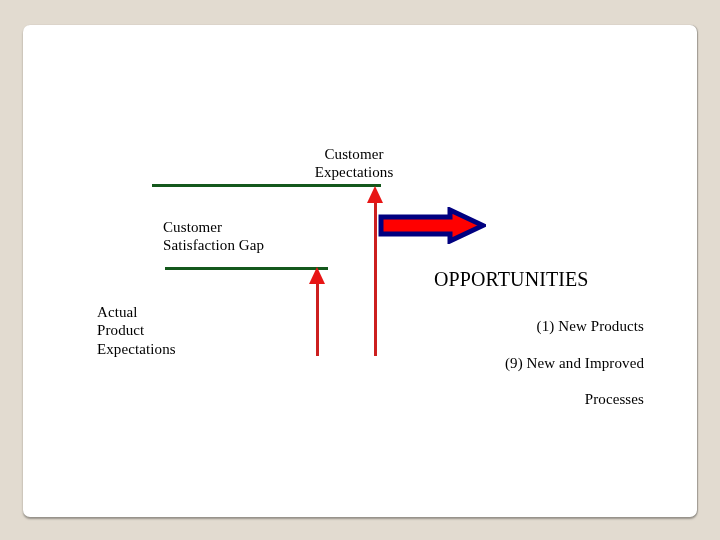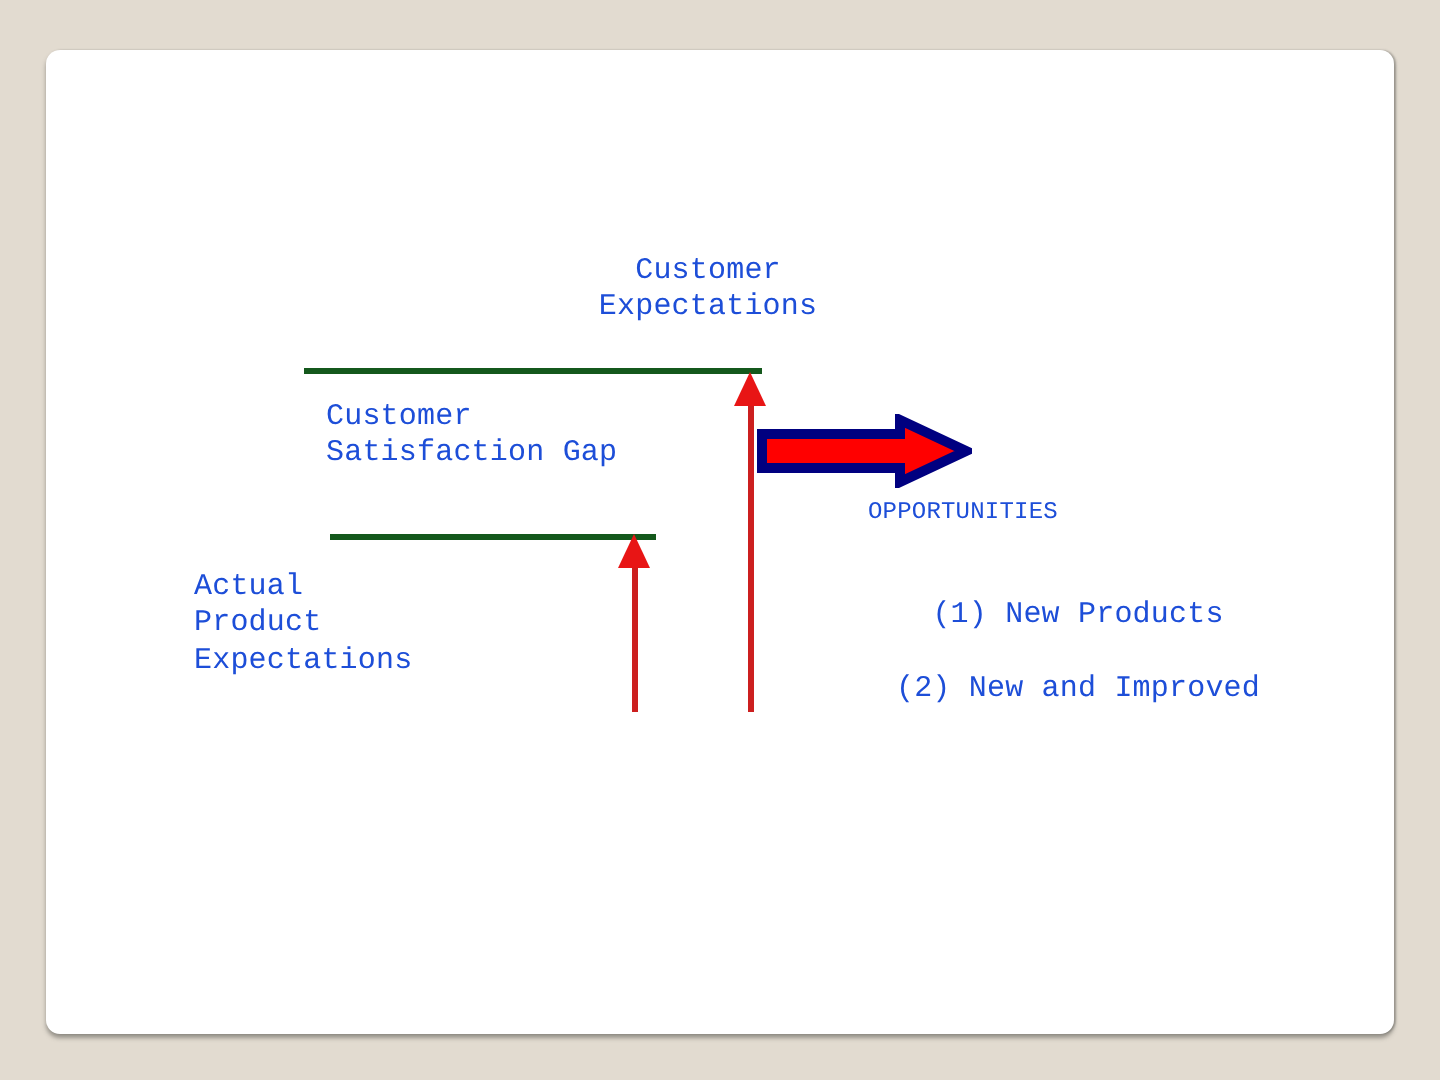--- a/index.html
+++ b/index.html
@@ -22,25 +22,26 @@
     height: 492px;
     background: #ffffff;
     border-radius: 7px;
     box-shadow: 0 2px 2px rgba(90, 88, 82, 0.55),
                 1px 0 1px rgba(120, 118, 112, 0.5);
     overflow: hidden;
   }
 
   .diagram-text {
     position: absolute;
-    color: #1d4ed8;
-    font-family: Liberation Mono, monospace;
+    color: #000000;
+    font-family: Liberation Serif, serif;
     line-height: 1.22;
     white-space: pre-line;
     letter-spacing: 0.1px;
+    margin-top: 18px;
   }
 
   
   #label-customer-expectations {
     left: 286px;
     top: 127px;
     width: 136px;
     text-align: center;
     font-size: 15px;
   }
@@ -56,27 +57,27 @@
     top: 285px;
     width: 160px;
     text-align: left;
     font-size: 15px;
   }
   #label-opportunities {
     left: 434px;
     top: 249px;
     width: 200px;
     text-align: left;
-    font-size: 12px;
+    font-size: 20px;
   }
   #list-opportunities {
     left: 434px;
     top: 281px;
     width: 210px;
-    text-align: center;
+    text-align: right;
     font-size: 15px;
   }
   #list-opportunities .opp-item {
     display: block;
     white-space: pre;
   }
   #list-opportunities .opp-item.indented {
     padding-left: 34px;
   }
 
@@ -175,14 +176,15 @@
 Satisfaction Gap</div>
 
 <div class="diagram-text" id="label-actual-performance">Actual
 Product
 Expectations</div>
 
 <div class="diagram-text" id="label-opportunities">OPPORTUNITIES</div>
 
 <div class="diagram-text" id="list-opportunities">
   <span class="opp-item">(1) New Products</span>
-  <span class="opp-item">(2) New and Improved</span>
+  <span class="opp-item">(9) New and Improved</span>
+  <span class="opp-item indented">Processes</span>
 </div>
 
 </body></html>

